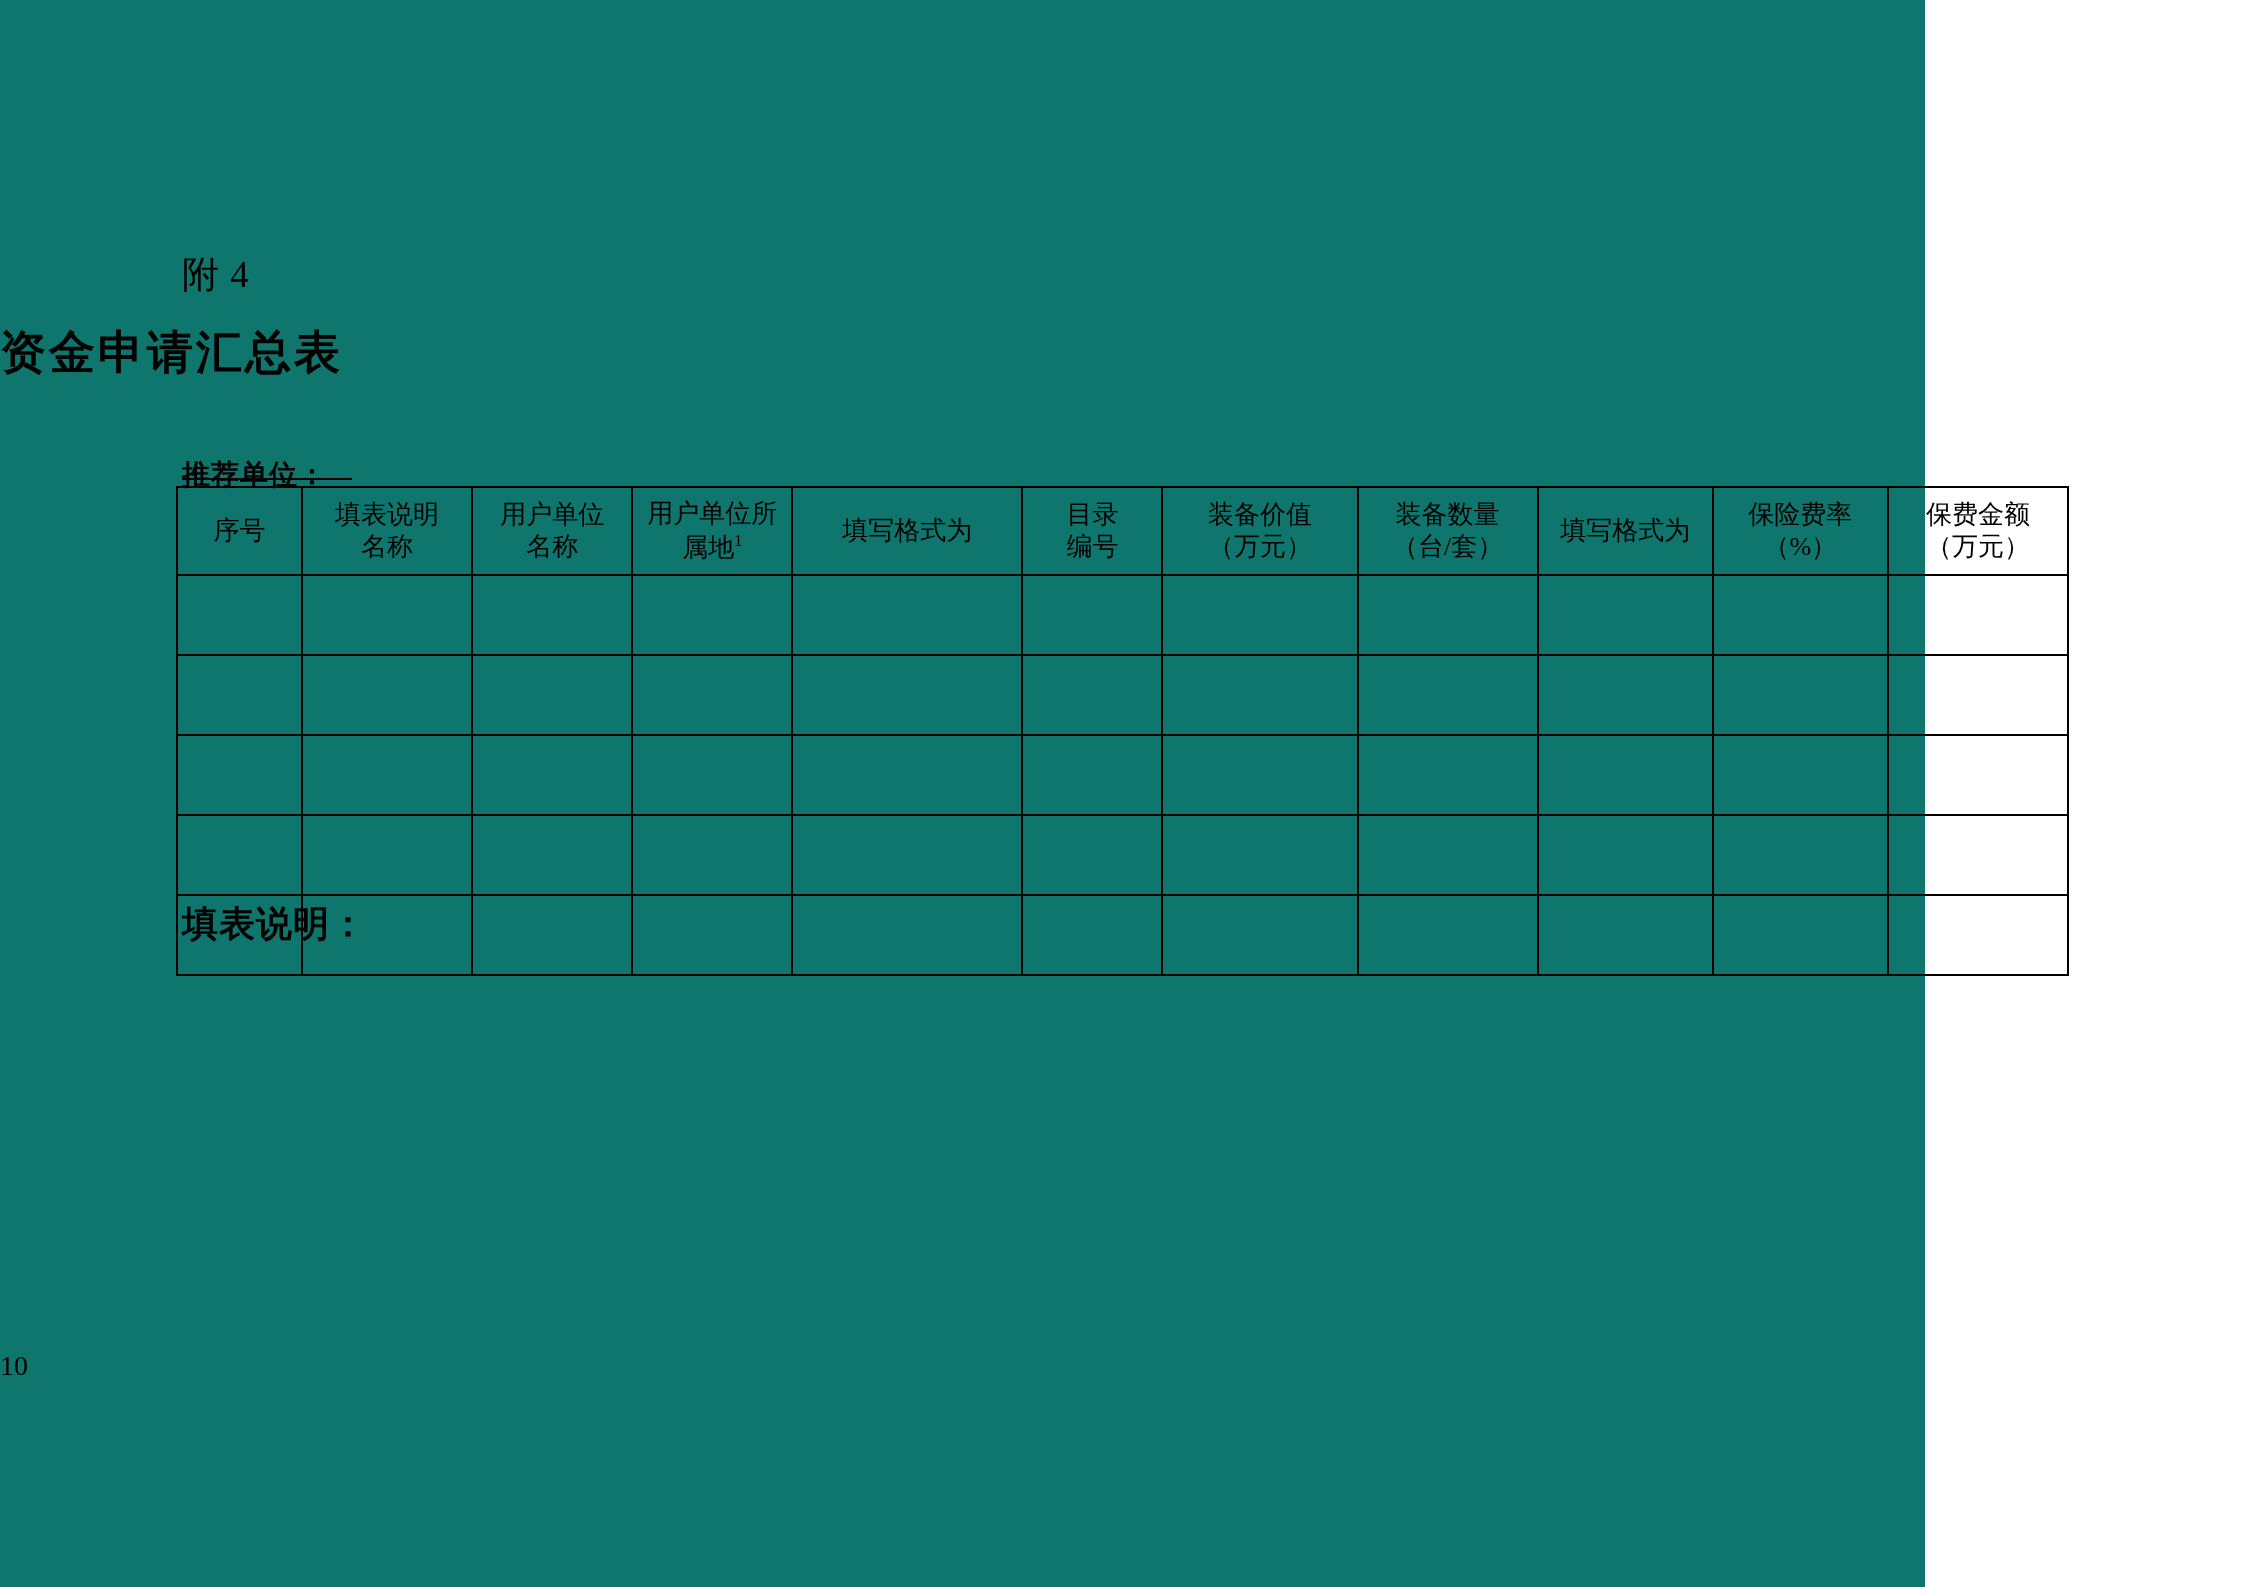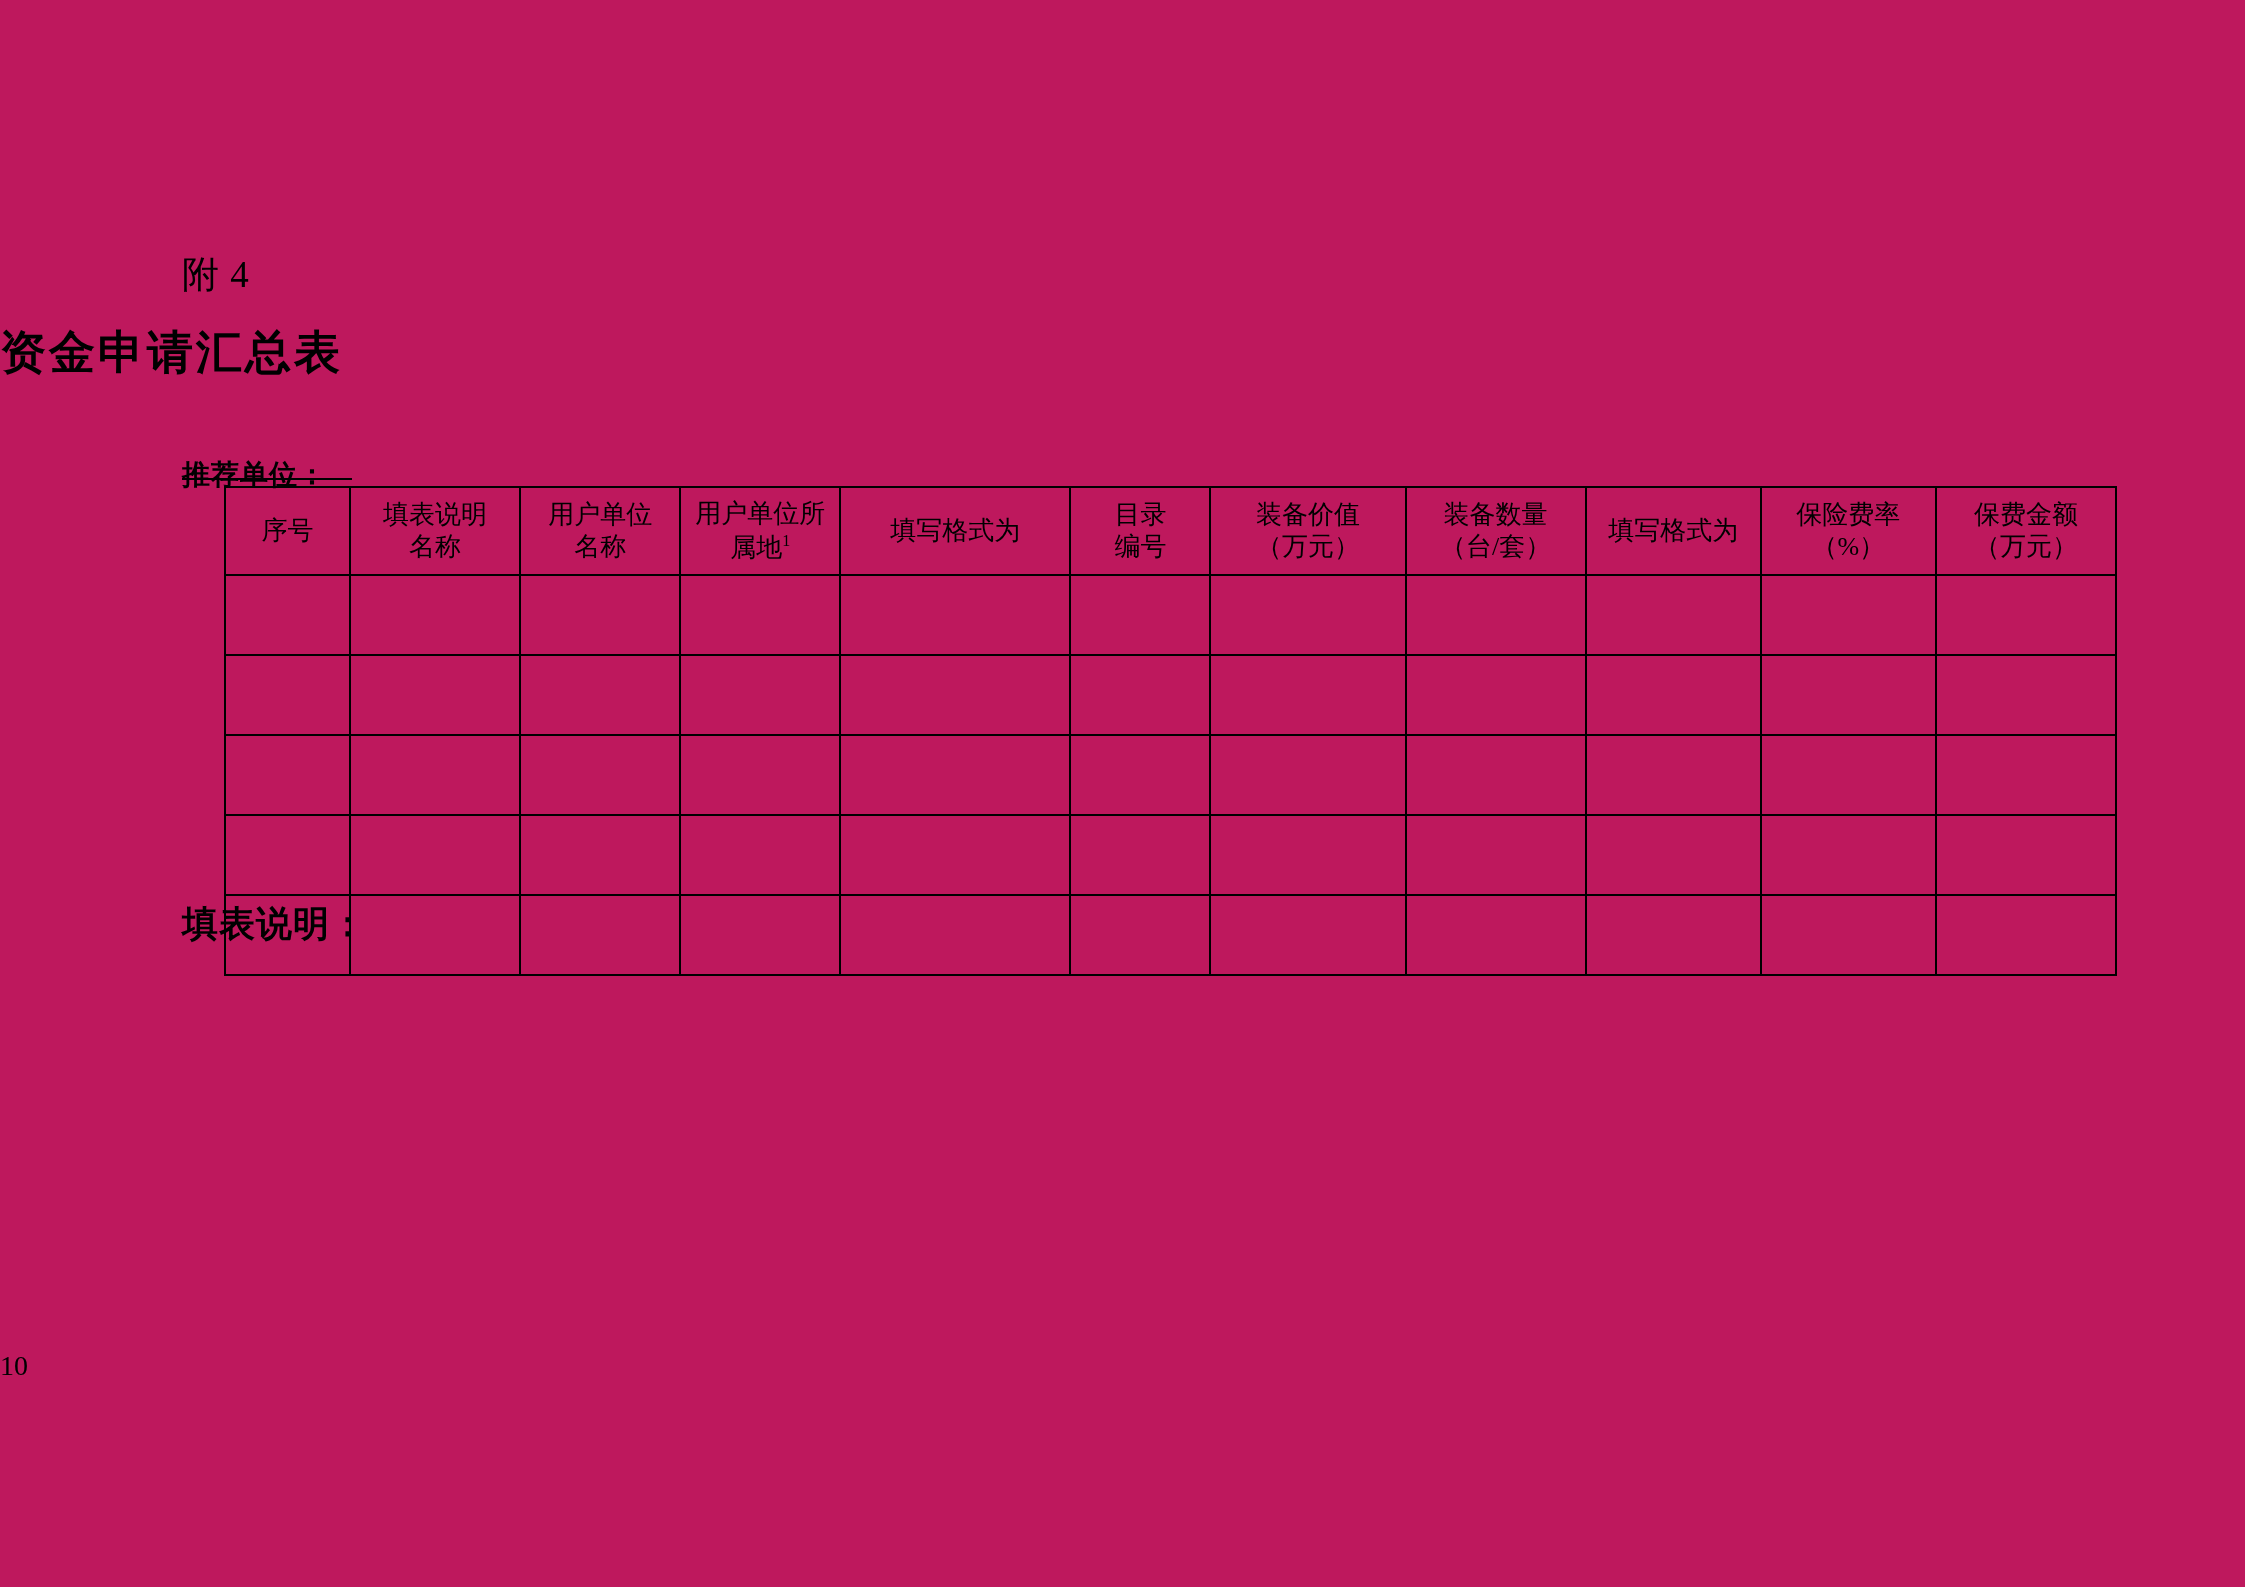--- a/index.html
+++ b/index.html
@@ -11,23 +11,23 @@
     width: 2245px;
     height: 1587px;
     font-family: "Liberation Serif", "DejaVu Serif", serif;
     color: #000000;
     position: relative;
     overflow: hidden;
   }
   .page {
     position: absolute;
     top: 0; left: 0;
-    width: 2245px;
+    width: 1925px;
     height: 1587px;
-    background: #be185d;
+    background: #0f766e;
   }
   .attach-label {
     position: absolute;
     left: 182px;
     top: 250px;
     font-size: 37px;
     font-family: "Liberation Serif", "DejaVu Serif", serif;
     letter-spacing: 1px;
     white-space: nowrap;
   }
@@ -59,21 +59,20 @@
     height: 2px;
     background: #000;
   }
   table.summary {
     position: absolute;
     left: 176px;
     top: 486px;
     width: 1893px;
     border-collapse: collapse;
     table-layout: fixed;
-    margin-left: 48px;
   }
   table.summary th,
   table.summary td {
     border: 2px solid #000000;
     padding: 0;
     font-weight: normal;
     font-size: 26px;
     text-align: center;
     vertical-align: middle;
     line-height: 1.25;

